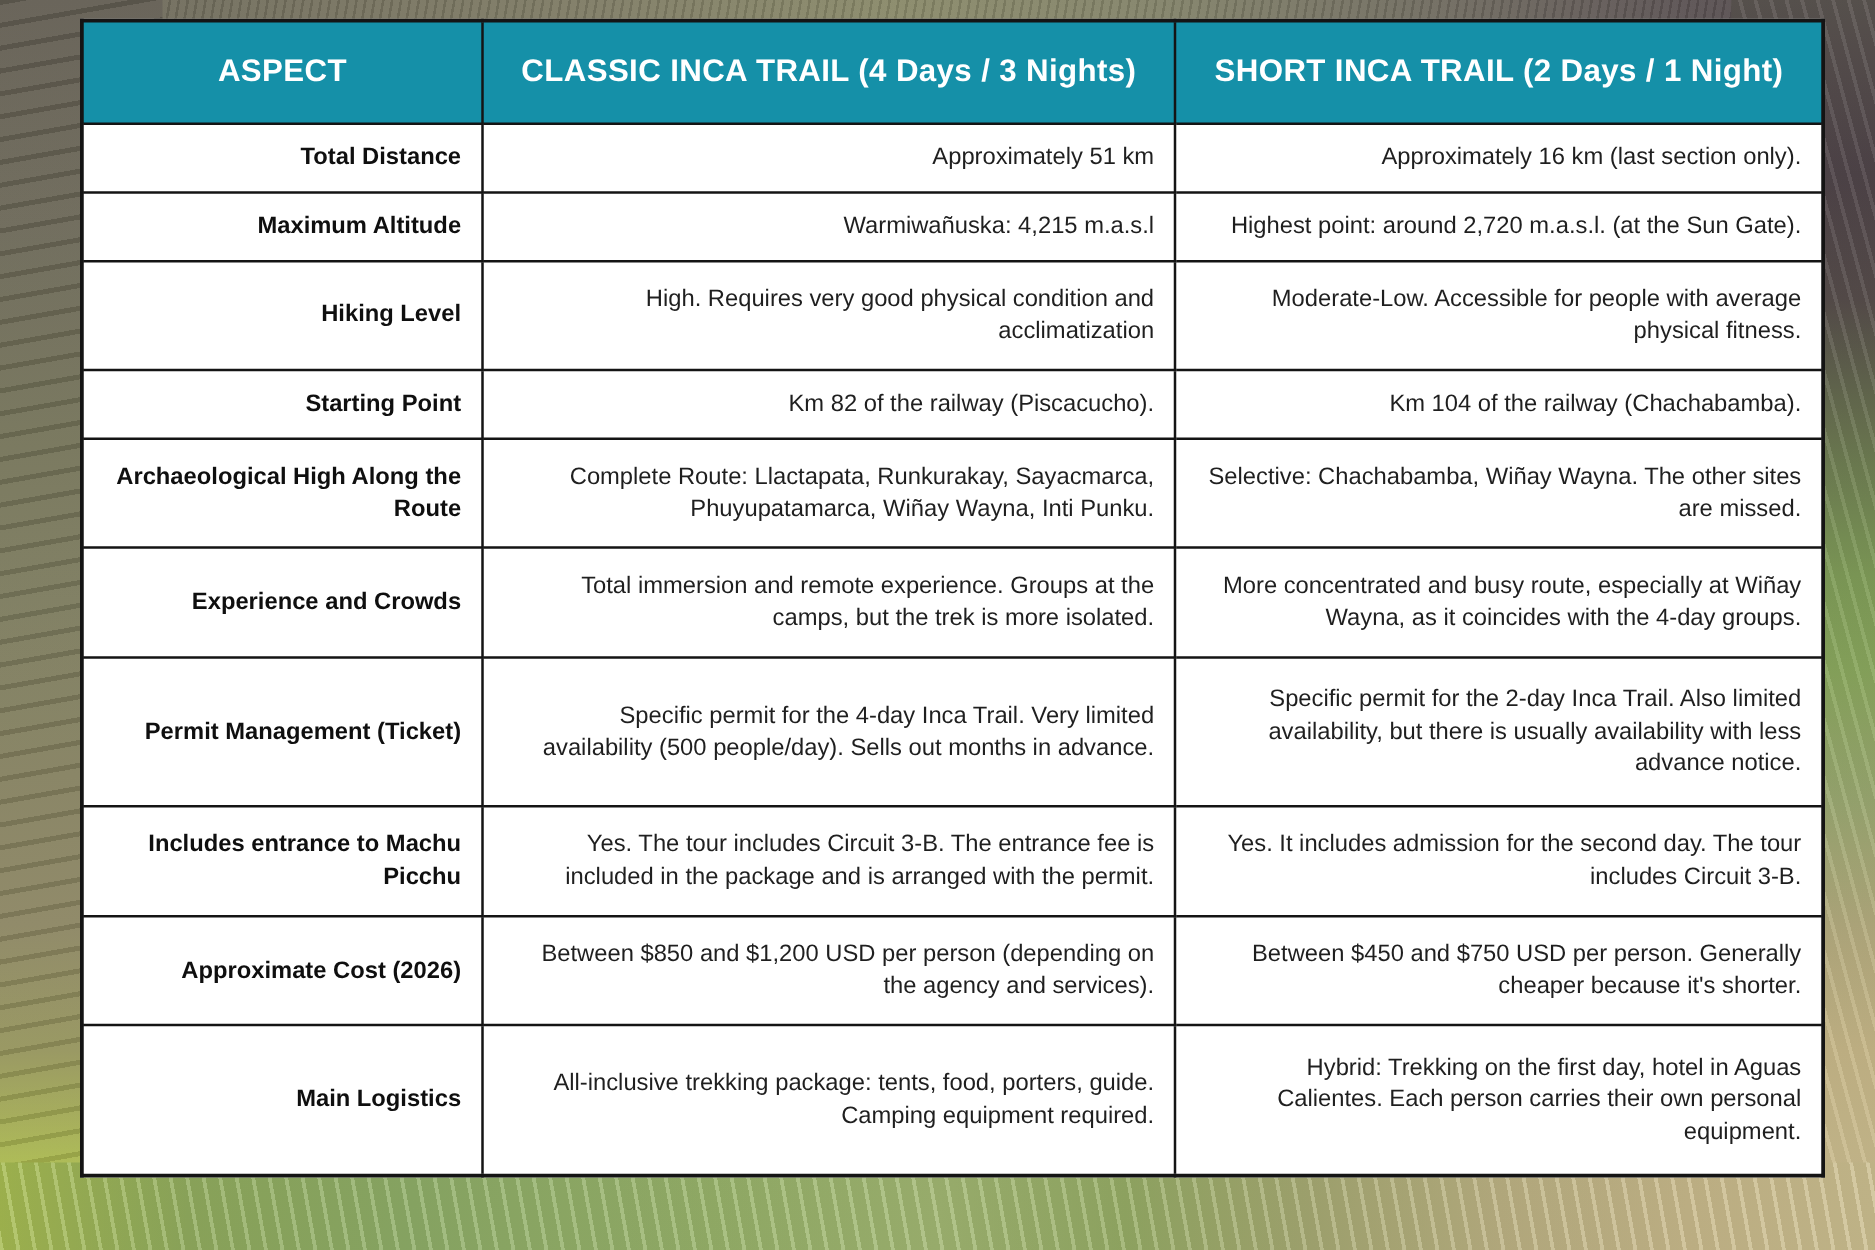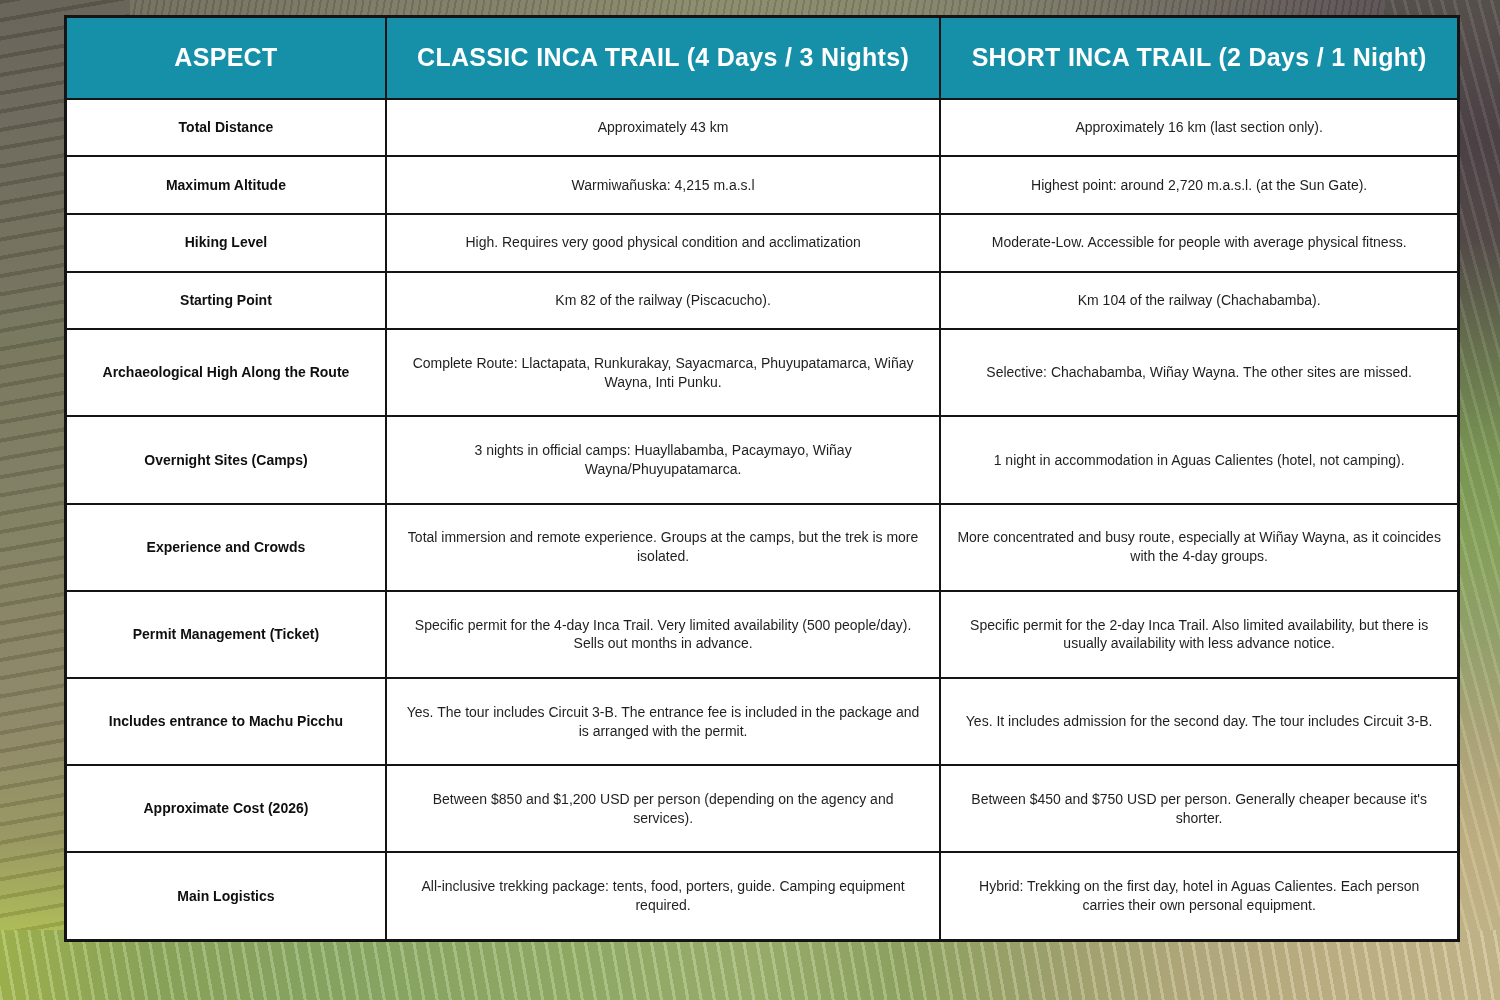--- a/index.html
+++ b/index.html
@@ -68,25 +68,25 @@
     font-size: 25px; font-weight: 700;
     text-align: center; vertical-align: middle;
     letter-spacing: 0.3px;
     border: 2px solid #141414;
     padding: 10px 12px;
     height: 82px;
   }
   td {
     border: 2px solid #141414;
     background: #ffffff;
-    font-size: 14px; line-height: 1.35;
+    font-size: 19px; line-height: 1.35;
     color: #1f1f1f;
     padding: 8px 16px;
     vertical-align: middle;
-    text-align: center;
+    text-align: right;
   }
   td.aspect { font-weight: 700; color: #0f0f0f; }
 </style>
 </head>
 <body>
 
 <div class="bg-base"></div>
 <div class="bg-top"></div>
 <div class="bg-left"></div>
 <div class="bg-right"></div>
@@ -102,21 +102,21 @@
     <thead>
       <tr>
         <th>ASPECT</th>
         <th>CLASSIC INCA TRAIL (4 Days / 3 Nights)</th>
         <th>SHORT INCA TRAIL (2 Days / 1 Night)</th>
       </tr>
     </thead>
     <tbody>
       <tr>
         <td class="aspect">Total Distance</td>
-        <td>Approximately 43 km</td>
+        <td>Approximately 51 km</td>
         <td>Approximately 16 km (last section only).</td>
       </tr>
       <tr>
         <td class="aspect">Maximum Altitude</td>
         <td>Warmiwañuska: 4,215 m.a.s.l</td>
         <td>Highest point: around 2,720 m.a.s.l. (at the Sun Gate).</td>
       </tr>
       <tr>
         <td class="aspect">Hiking Level</td>
         <td>High. Requires very good physical condition and acclimatization</td>
@@ -124,25 +124,20 @@
       </tr>
       <tr>
         <td class="aspect">Starting Point</td>
         <td>Km 82 of the railway (Piscacucho).</td>
         <td>Km 104 of the railway (Chachabamba).</td>
       </tr>
       <tr>
         <td class="aspect">Archaeological High Along the Route</td>
         <td>Complete Route: Llactapata, Runkurakay, Sayacmarca, Phuyupatamarca, Wiñay Wayna, Inti Punku.</td>
         <td>Selective: Chachabamba, Wiñay Wayna. The other sites are missed.</td>
-      </tr>
-      <tr>
-        <td class="aspect">Overnight Sites (Camps)</td>
-        <td>3 nights in official camps: Huayllabamba, Pacaymayo, Wiñay Wayna/Phuyupatamarca.</td>
-        <td>1 night in accommodation in Aguas Calientes (hotel, not camping).</td>
       </tr>
       <tr>
         <td class="aspect">Experience and Crowds</td>
         <td>Total immersion and remote experience. Groups at the camps, but the trek is more isolated.</td>
         <td>More concentrated and busy route, especially at Wiñay Wayna, as it coincides with the 4-day groups.</td>
       </tr>
       <tr>
         <td class="aspect">Permit Management (Ticket)</td>
         <td>Specific permit for the 4-day Inca Trail. Very limited availability (500 people/day). Sells out months in advance.</td>
         <td>Specific permit for the 2-day Inca Trail. Also limited availability, but there is usually availability with less advance notice.</td>

